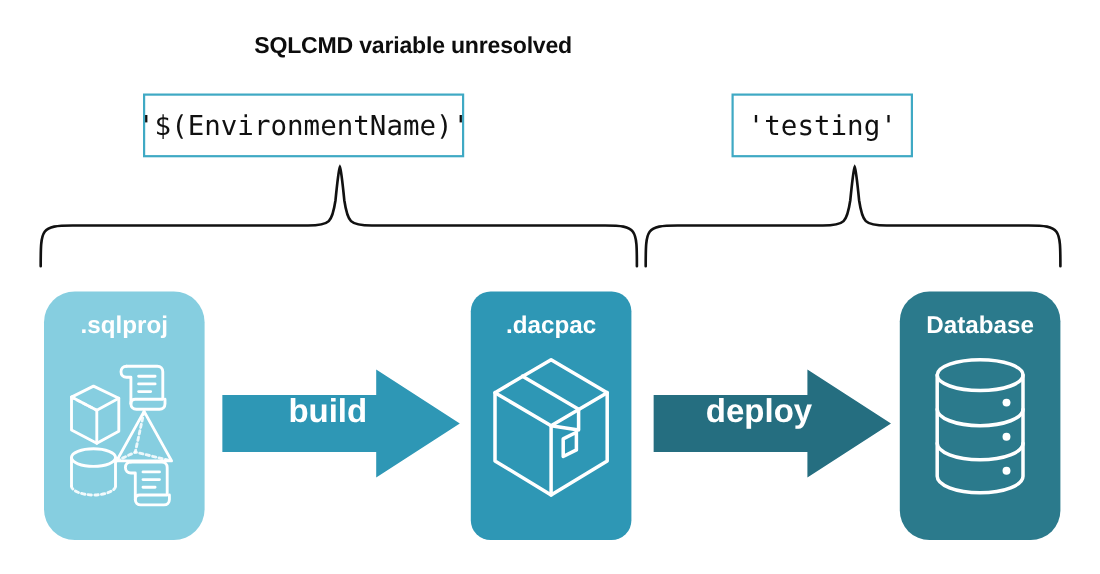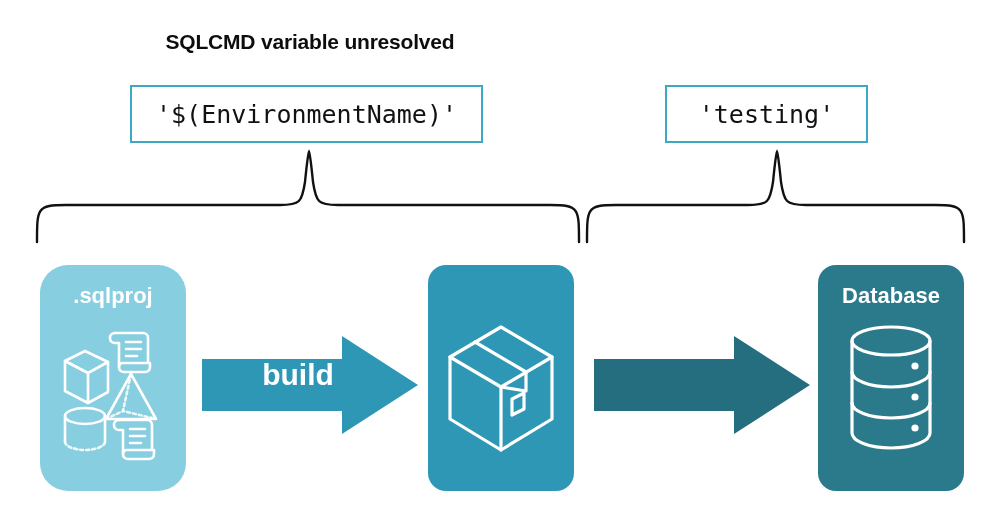--- a/index.html
+++ b/index.html
@@ -22,39 +22,39 @@
   .heading {
     position: absolute;
     font-family: "Liberation Sans", sans-serif;
     font-weight: bold;
     font-size: 21px;
     color: #0d0d0d;
     letter-spacing: -0.2px;
     text-align: center;
     white-space: nowrap;
   }
-  #heading-left  { left: 100px;  top: 30px;  width: 420px; }
+  #heading-left  { left: 100px;  top: 30px;  width: 420px; text-align: right; }
   #heading-right { left: 610px;  top: 30px;  width: 320px; }
 
   
   .codebox {
     position: absolute;
     box-sizing: border-box;
     border: 2px solid #3FA9C4;
     background: #ffffff;
     display: flex;
     align-items: center;
     justify-content: center;
     font-family: "DejaVu Sans Mono", "Liberation Mono", monospace;
     font-size: 25px;
     color: #111111;
     white-space: nowrap;
   }
-  #codebox-left  { left: 130px; top: 85px; width: 353px; height: 58px; }
-  #codebox-right { left: 665px; top: 85px; width: 203px; height: 58px; }
+  #codebox-left  { left: 130px; top: 85px; width: 292px; height: 58px; }
+  #codebox-right { left: 665px; top: 85px; width: 165px; height: 58px; }
 
   
   .brace-svg {
     position: absolute;
     top: 150px;
     overflow: visible;
   }
   #brace-left-svg  { left: 28px;  width: 560px; height: 95px; }
   #brace-right-svg { left: 578px; width: 395px; height: 95px; }
   .brace-path {
@@ -66,21 +66,21 @@
 
   
   .artifact {
     position: absolute;
     border-radius: 18px;
     top: 265px;
     height: 226px;
   }
   #box-sqlproj  { left: 40px;  width: 146px; background: #86CEE0; border-radius: 28px; }
   #box-dacpac   { left: 428px; width: 146px; background: #2E97B5; }
-  #box-database { left: 818px; width: 146px; background: #2B7A8C; }
+  #box-database { left: 818px; width: 146px; background: #2B7A8C; border-radius: 27px; }
 
   .artifact-label {
     position: absolute;
     top: 18px;
     left: 0;
     right: 0;
     text-align: center;
     font-family: "Liberation Sans", sans-serif;
     font-weight: bold;
     font-size: 22px;
@@ -204,36 +204,38 @@
       </svg>
     </div>
   </div>
 
   <svg class="arrow-svg" id="arrow-build-svg" viewBox="0 0 218 104">
     <path d="M0,26 L140,26 L140,3 L216,52 L140,101 L140,78 L0,78 Z" fill="#2E97B5"></path>
   </svg>
   <div class="arrow-label" id="arrow-build-label">build</div>
 
   <div class="artifact" id="box-dacpac">
+    <div class="artifact-label">.dacpac</div>
     <div class="artifact-art">
       <svg width="118" height="140" viewBox="0 0 118 140">
         <g fill="none" stroke="#ffffff" stroke-width="3.2" stroke-linejoin="round" stroke-linecap="round">
           <path d="M59,8 L110,38 L110,100 L59,131 L8,100 L8,38 Z"></path>
           <path d="M8,38 L59,68 L110,38"></path>
           <path d="M59,68 L59,131"></path>
           <path d="M33,23 L84,53 L84,72 L59,68"></path>
           <path d="M70,80 L82,74 L82,90 L70,96 Z"></path>
         </g>
       </svg>
     </div>
   </div>
 
   <svg class="arrow-svg" id="arrow-deploy-svg" viewBox="0 0 218 104">
     <path d="M0,26 L140,26 L140,3 L216,52 L140,101 L140,78 L0,78 Z" fill="#256E80"></path>
   </svg>
+  <div class="arrow-label" id="arrow-deploy-label">deploy</div>
 
   <div class="artifact" id="box-database">
     <div class="artifact-label">Database</div>
     <div class="artifact-art">
       <svg width="110" height="140" viewBox="0 0 110 140">
         <g fill="none" stroke="#ffffff" stroke-width="3.2" stroke-linejoin="round" stroke-linecap="round">
           <ellipse cx="55" cy="22" rx="39" ry="14"></ellipse>
           <path d="M16,22 L16,114 C16,122 33,129 55,129
                    C77,129 94,122 94,114 L94,22"></path>
           <path d="M16,53 C16,61 33,68 55,68 C77,68 94,61 94,53"></path>

